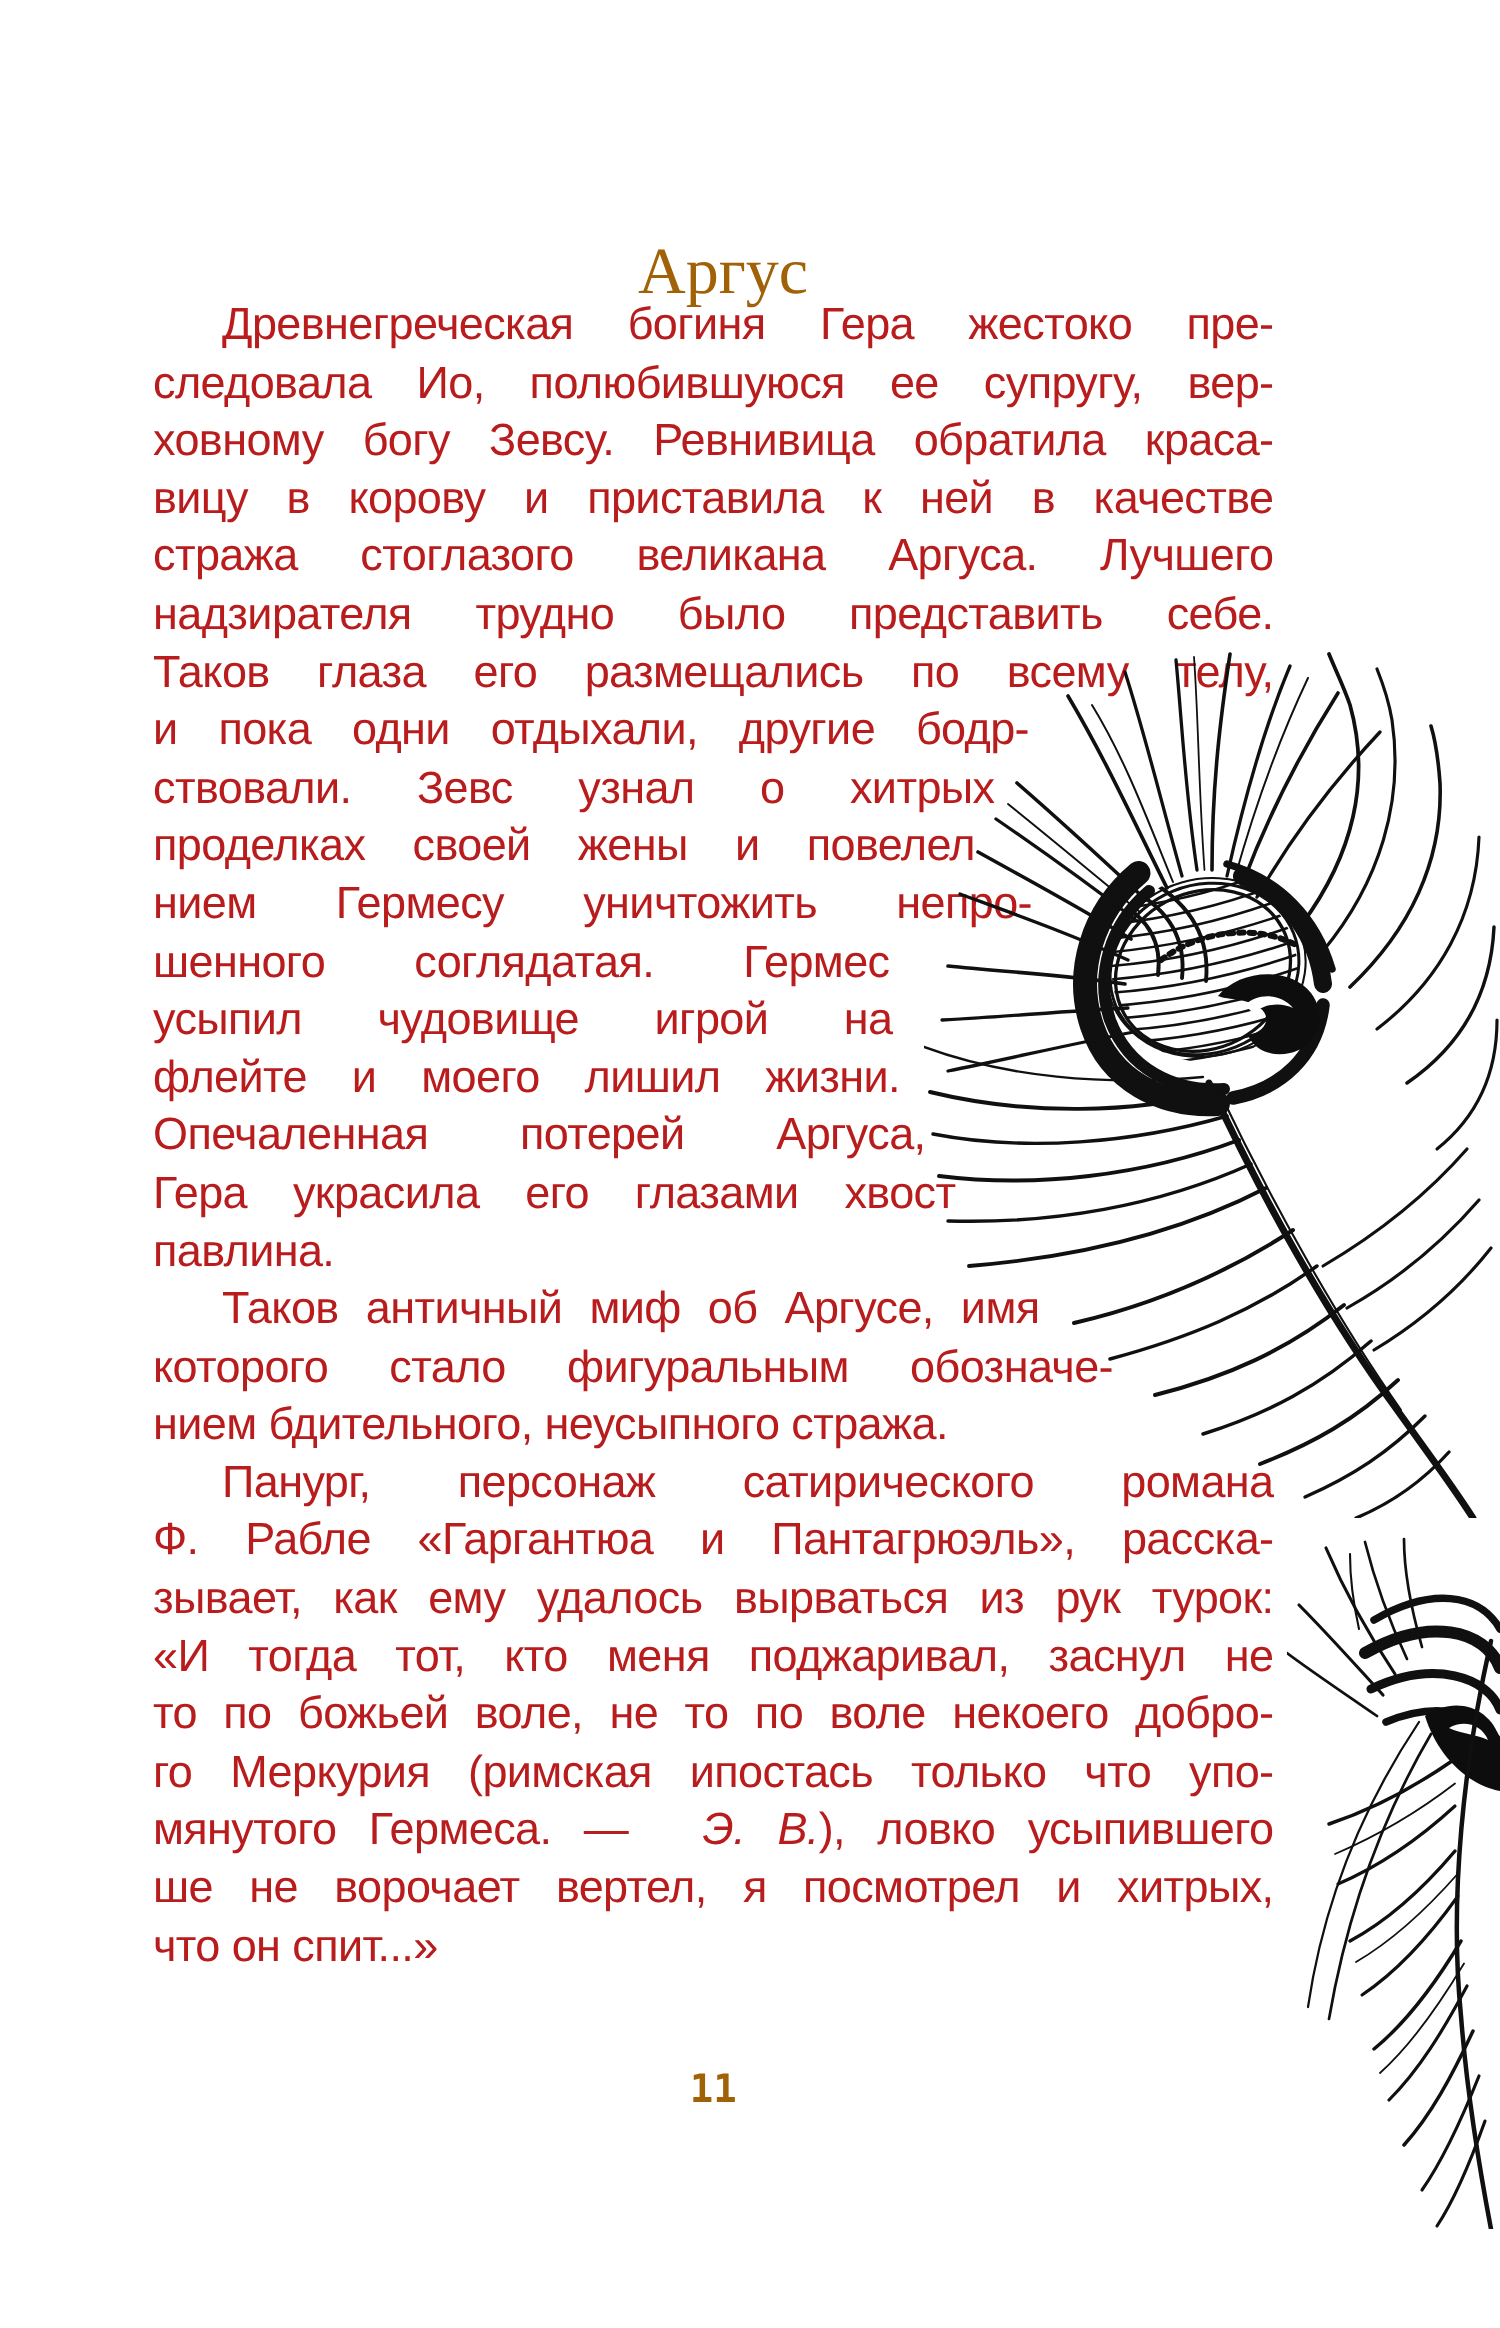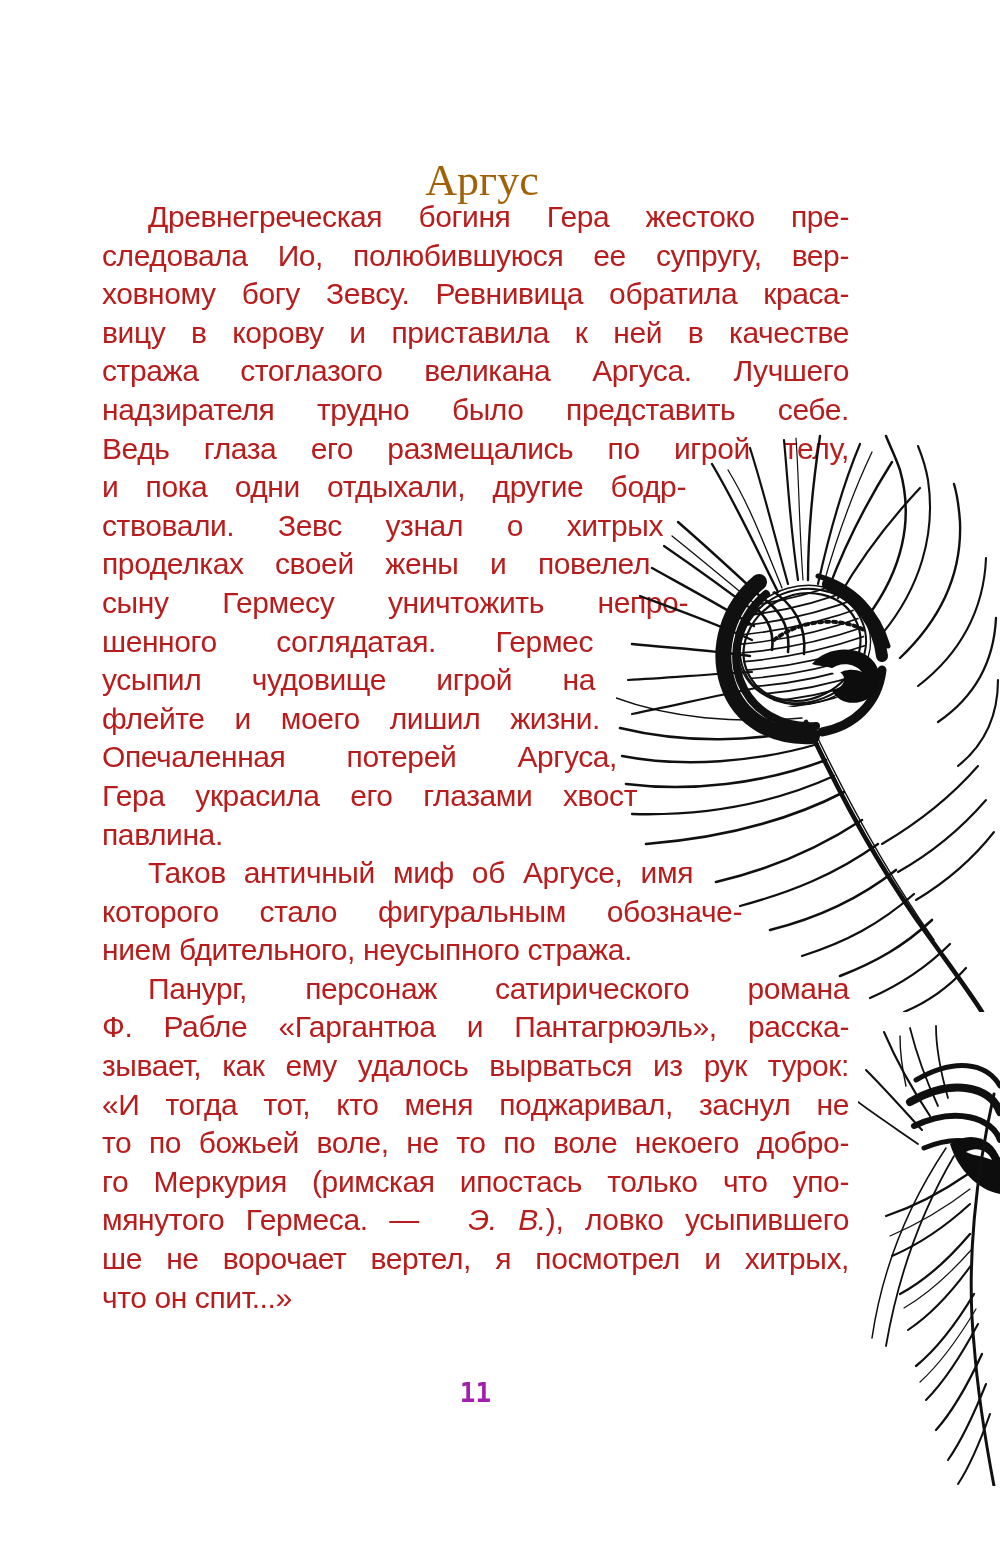--- a/index.html
+++ b/index.html
@@ -45,21 +45,21 @@
   .it { font-style: italic; margin-left: 28px; }
   .page-number {
     position: absolute;
     left: 102px;
     top: 1378px;
     width: 747px;
     text-align: center;
     font-family: "DejaVu Sans Mono", monospace;
     font-weight: bold;
     font-size: 26px;
-    color: #a21caf;
+    color: #a16207;
   }
   .feather-main {
     position: absolute;
     left: 616px;
     top: 432px;
     width: 384px;
     height: 580px;
   }
   .feather-secondary {
     position: absolute;
@@ -77,25 +77,25 @@
 
   <h1 class="title">Аргус</h1>
 
   <div class="body-text">
     <div class="ln ind" style="width:747px">Древнегреческая богиня Гера жестоко пре-</div>
     <div class="ln" style="width:747px">следовала Ио, полюбившуюся ее супругу, вер-</div>
     <div class="ln" style="width:747px">ховному богу Зевсу. Ревнивица обратила краса-</div>
     <div class="ln" style="width:747px">вицу в корову и приставила к ней в качестве</div>
     <div class="ln" style="width:747px">стража стоглазого великана Аргуса. Лучшего</div>
     <div class="ln" style="width:747px">надзирателя трудно было представить себе.</div>
-    <div class="ln" style="width:747px">Ведь глаза его размещались по игрой телу,</div>
+    <div class="ln" style="width:747px">Таков глаза его размещались по всему телу,</div>
     <div class="ln" style="width:584px">и пока одни отдыхали, другие бодр-</div>
     <div class="ln" style="width:561px">ствовали. Зевс узнал о хитрых</div>
     <div class="ln" style="width:548px">проделках своей жены и повелел</div>
-    <div class="ln" style="width:586px">сыну Гермесу уничтожить непро-</div>
+    <div class="ln" style="width:586px">нием Гермесу уничтожить непро-</div>
     <div class="ln" style="width:491px">шенного соглядатая. Гермес</div>
     <div class="ln" style="width:493px">усыпил чудовище игрой на</div>
     <div class="ln" style="width:498px">флейте и моего лишил жизни.</div>
     <div class="ln" style="width:515px">Опечаленная потерей Аргуса,</div>
     <div class="ln" style="width:535px">Гера украсила его глазами хвост</div>
     <div class="ln tl" style="width:535px">павлина.</div>
     <div class="ln ind" style="width:591px">Таков античный миф об Аргусе, имя</div>
     <div class="ln" style="width:640px">которого стало фигуральным обозначе-</div>
     <div class="ln tl" style="width:640px">нием бдительного, неусыпного стража.</div>
     <div class="ln ind" style="width:747px">Панург, персонаж сатирического романа</div>

